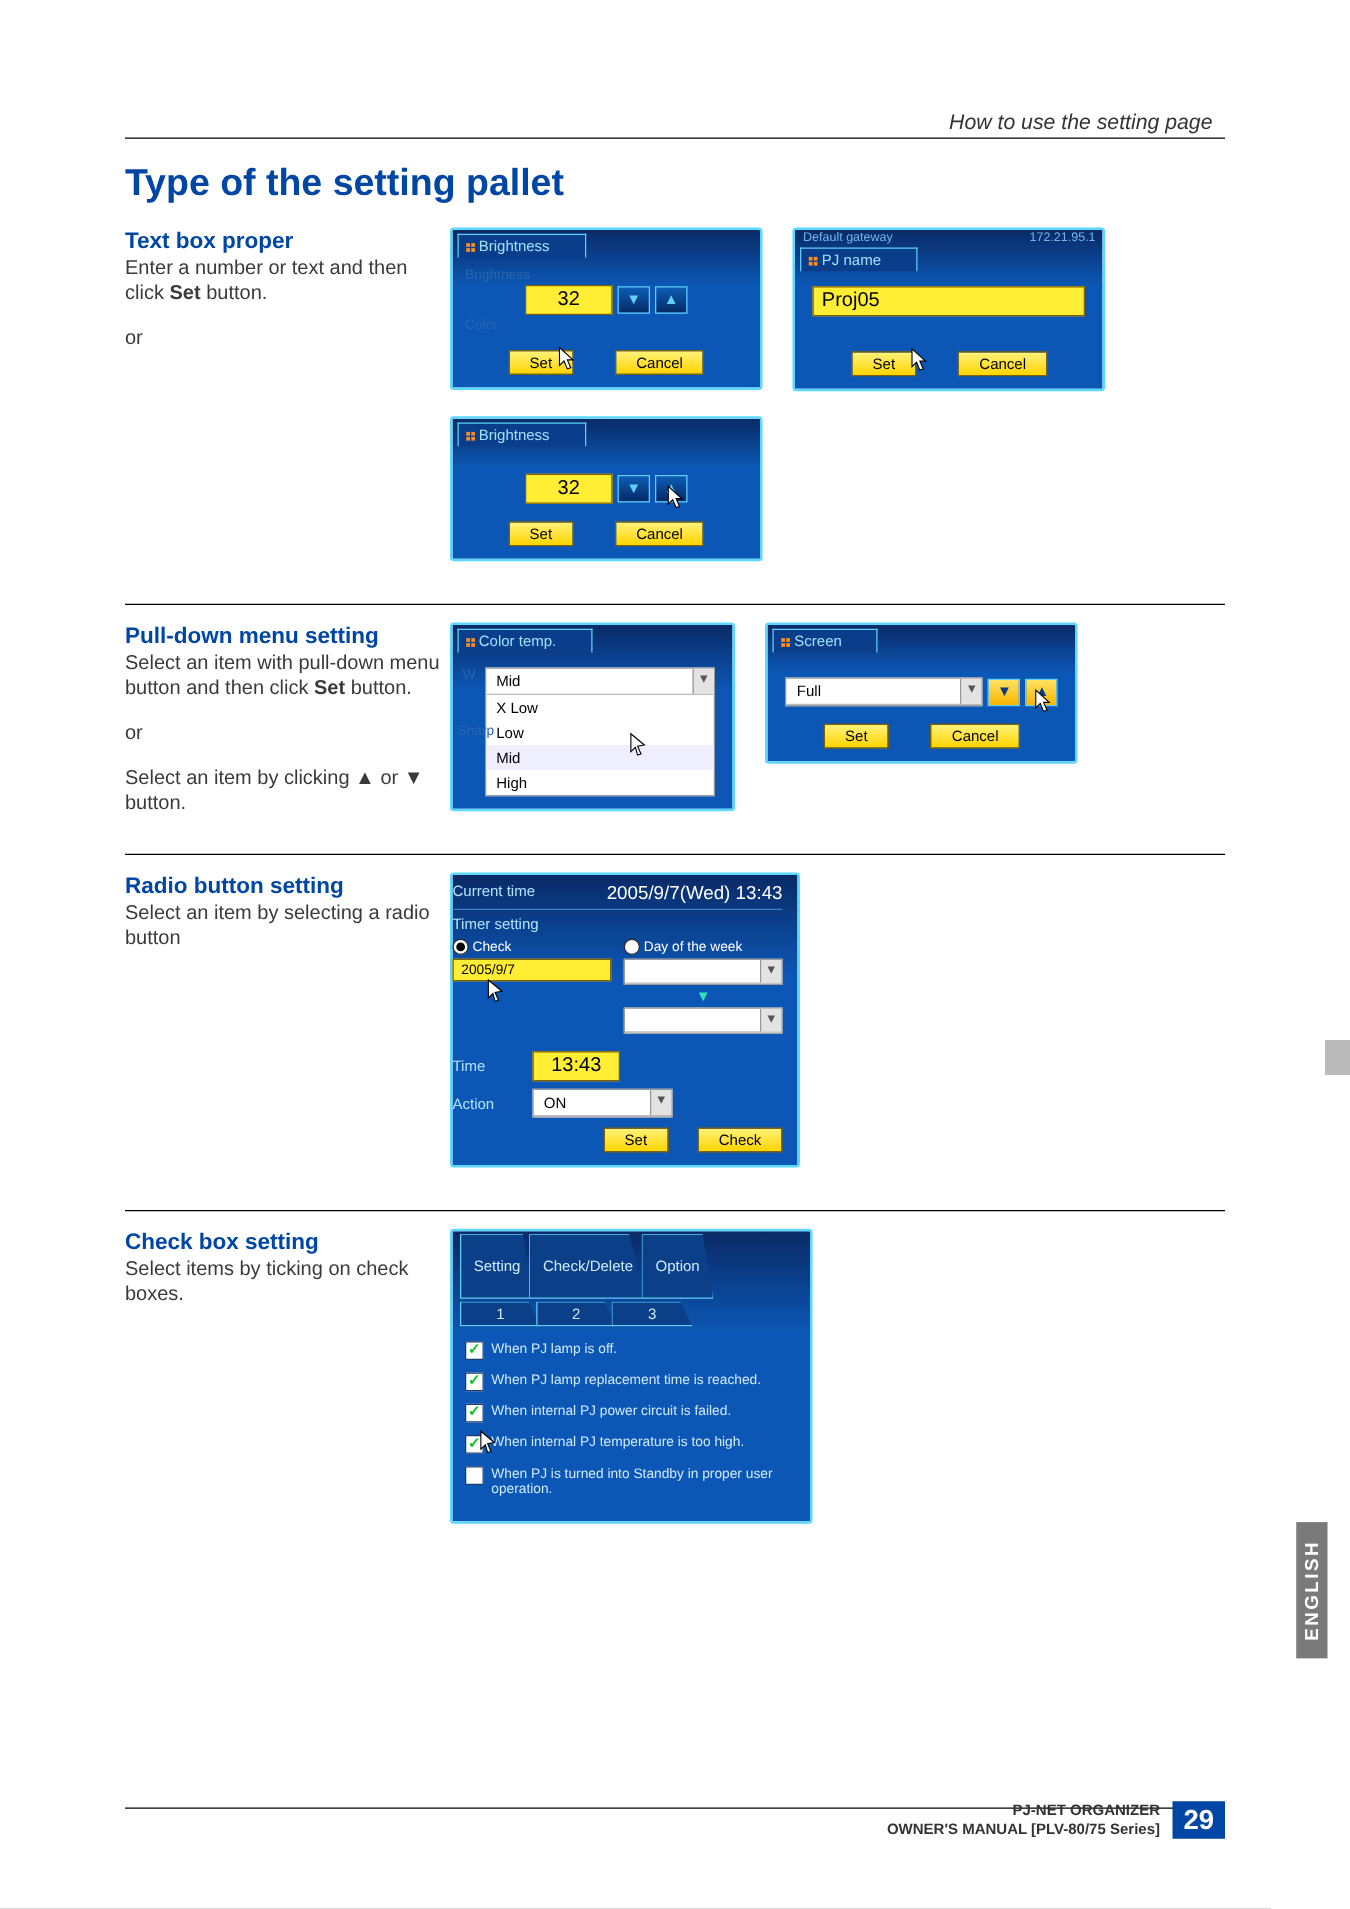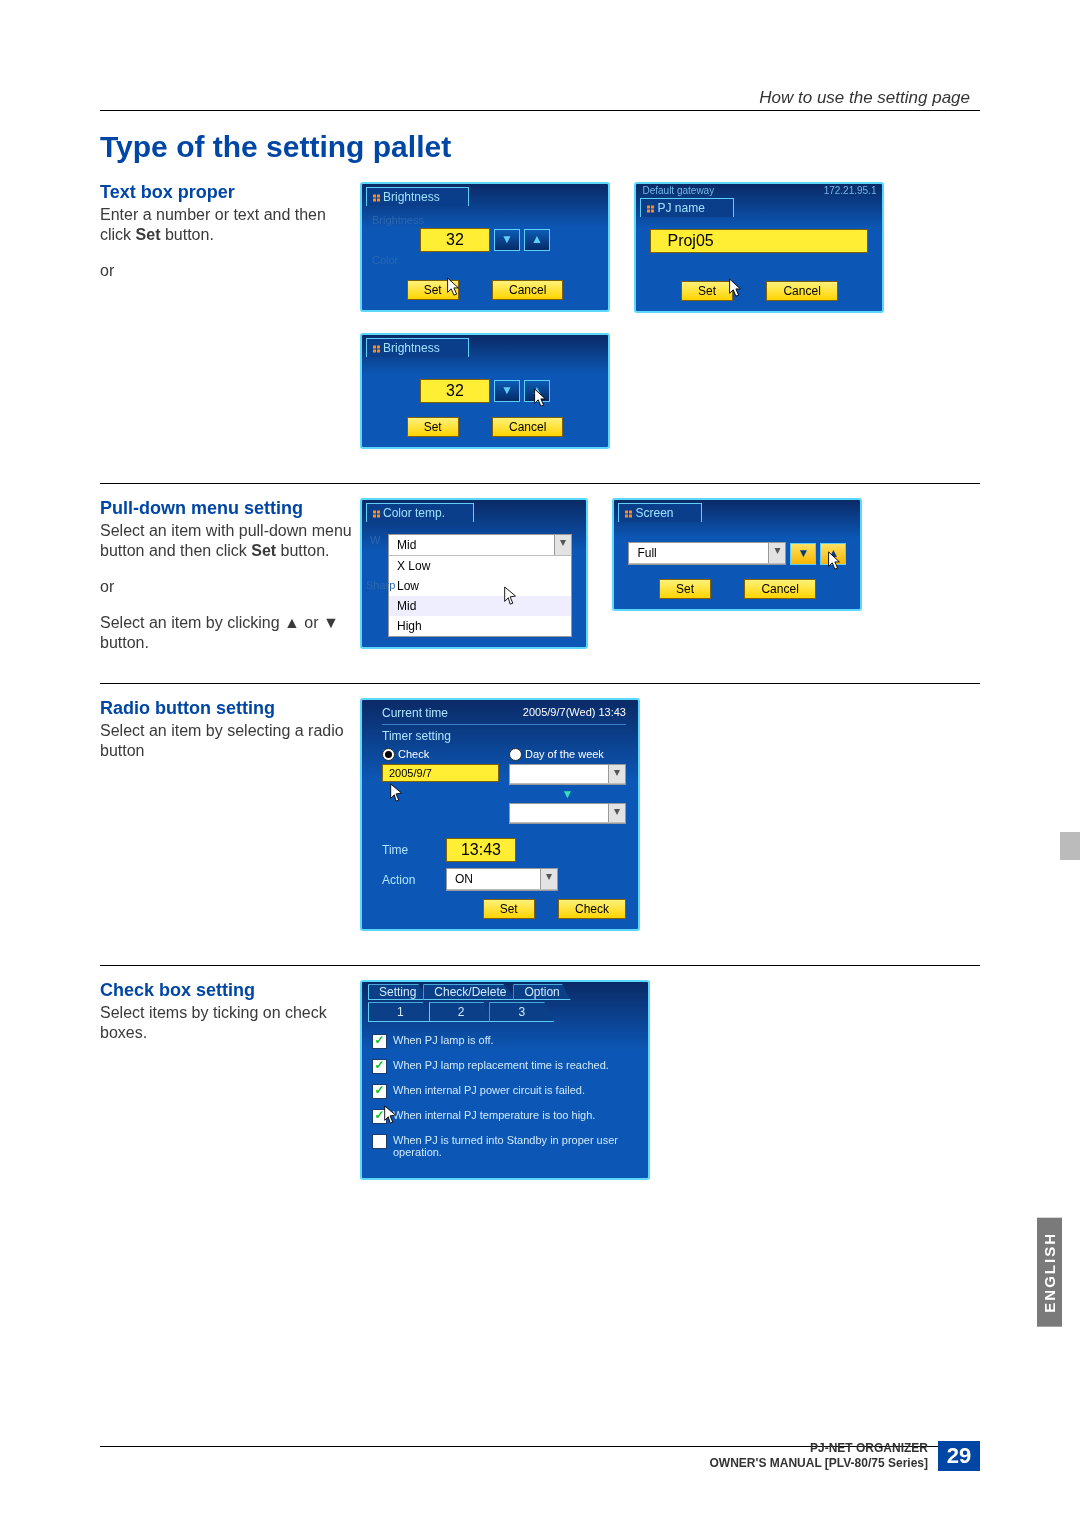--- a/index.html
+++ b/index.html
@@ -30,21 +30,21 @@
 .wsel { background:#fff; color:#000; border:1px solid #999; }
 .wsel .opt { padding:3px 8px; font-size:12px; }
 .wsel .top { border-bottom:1px solid #bbb; display:flex; }
 .caret { width:16px; text-align:center; color:#555; background:#e3e3e3; border-left:1px solid #999; }
 
 .bluelabel { color:#aee4ff; font-size:12px; }
 .radiodot { display:inline-block; width:11px; height:11px; border-radius:50%; background:#fff; border:1px solid #2a2a2a; vertical-align:middle; margin-right:3px; position:relative; }
 .radiodot.on::after { content:""; position:absolute; inset:2px; border-radius:50%; background:#000; }
 
 .tabrow { display:flex; gap:0; margin:2px 0 0 0;}
-.tab { background:#0b3f88; border:1px solid #5fcff8; padding:0 10px; color:#cfeaff; position:relative; clip-path:polygon(0 0,85% 0,100% 100%,0 100%); margin-right:-4px; }
+.tab { background:#0b3f88; border:1px solid #5fcff8; padding:18px 10px; color:#cfeaff; position:relative; clip-path:polygon(0 0,85% 0,100% 100%,0 100%); margin-right:-4px; }
 .tab.sub { padding:2px 28px 2px 28px; }
 .chkline { display:flex; align-items:flex-start; gap:6px; margin:10px 0; font-size:11px; color:#cfeaff; }
 .chk { width:13px; height:13px; background:#fff; border:1px solid #1a3a6a; color:#00c81e; font-weight:bold; font-size:12px; line-height:11px; text-align:center; flex:none; }
 
 .footer-line { position:absolute; left:100px; right:100px; bottom:80px; border-top:1px solid #000; }
 .pgnum-box { position:absolute; right:100px; bottom:56px; display:flex; align-items:center; gap:10px; }
 .pgnum-box .lbl { text-align:right; font-size:12px; font-weight:700; color:#333; line-height:1.25; }
 .pgnum-box .num { background:#0046a5; color:#fff; font-weight:700; font-size:22px; width:42px; height:30px; display:flex; align-items:center; justify-content:center; }
 .side-english { position:absolute; right:18px; bottom:200px; background:#7a7a7a; color:#fff; font-weight:700; letter-spacing:2px; padding:14px 4px; writing-mode:vertical-rl; transform:rotate(180deg); font-size:15px; }
 .side-gray { position:absolute; right:0; top:832px; width:20px; height:28px; background:#bbb; }
@@ -88,21 +88,21 @@
         </div>
       </div>
       
       <div class="scr" style="width:250px;">
         <div style="display:flex; justify-content:space-between; padding:1px 6px; font-size:10px; color:#6fb8e8">
             <span>Default gateway</span>
             <span>172.21.95.1</span>
           </div>
         <div class="titlebar" style="margin-top:-2px"><span class="titletab">PJ name</span></div>
         <div class="inner">
-          <div class="ybox" style="text-align:left; padding-left:16px">Proj05</div>
+          <div class="ybox" style="text-align:left; padding-left:6px">Proj05</div>
           <div class="row-btns" style="margin-top:28px">
             <span class="ybtn" style="margin-right:30px">Set</span>
             <span class="ybtn">Cancel</span>
           </div>
           <div class="cursor" style="left:90px; bottom:12px"><svg viewBox="0 0 20 24">
                 <path d="M4 2 L4 18 L8 14 L11 21 L14 20 L11 13 L16 13 Z" fill="#fff" stroke="#000"></path>
               </svg></div>
         </div>
       </div>
       <br>
@@ -186,24 +186,24 @@
     </div>
   </div>
 
   <div class="section clearfix">
     <div class="leftcol">
       <h3>Radio button setting</h3>
       <p>Select an item by selecting a radio button</p>
     </div>
     <div class="rightcol">
       <div class="scr" style="width:280px;">
-        <div class="inner" style="padding:6px 12px 10px 20px">
+        <div class="inner" style="padding:6px 12px 10px 0">
           <div style="display:flex; justify-content:space-between; border-bottom:1px solid #3a7fc8; padding-bottom:4px">
             <span class="bluelabel">Current time</span>
-            <span style="color:#fff; font-size:11px">2005/9/7(Wed) 13:43</span>
+            <span style="color:#fff; font-size:15px">2005/9/7(Wed) 13:43</span>
           </div>
           <div class="bluelabel" style="margin-top:4px">Timer setting</div>
           <div style="display:flex; gap:10px; margin-top:4px">
             <div style="flex:1">
               <div><span class="radiodot on"></span><span style="color:#fff; font-size:11px">Check</span></div>
               <div class="ybox" style="margin-top:3px; text-align:left; font-size:11px">2005/9/7</div>
             </div>
             <div style="flex:1">
               <div><span class="radiodot"></span><span style="color:#fff; font-size:11px">Day of the week</span></div>
               <div class="wsel" style="margin-top:3px">

